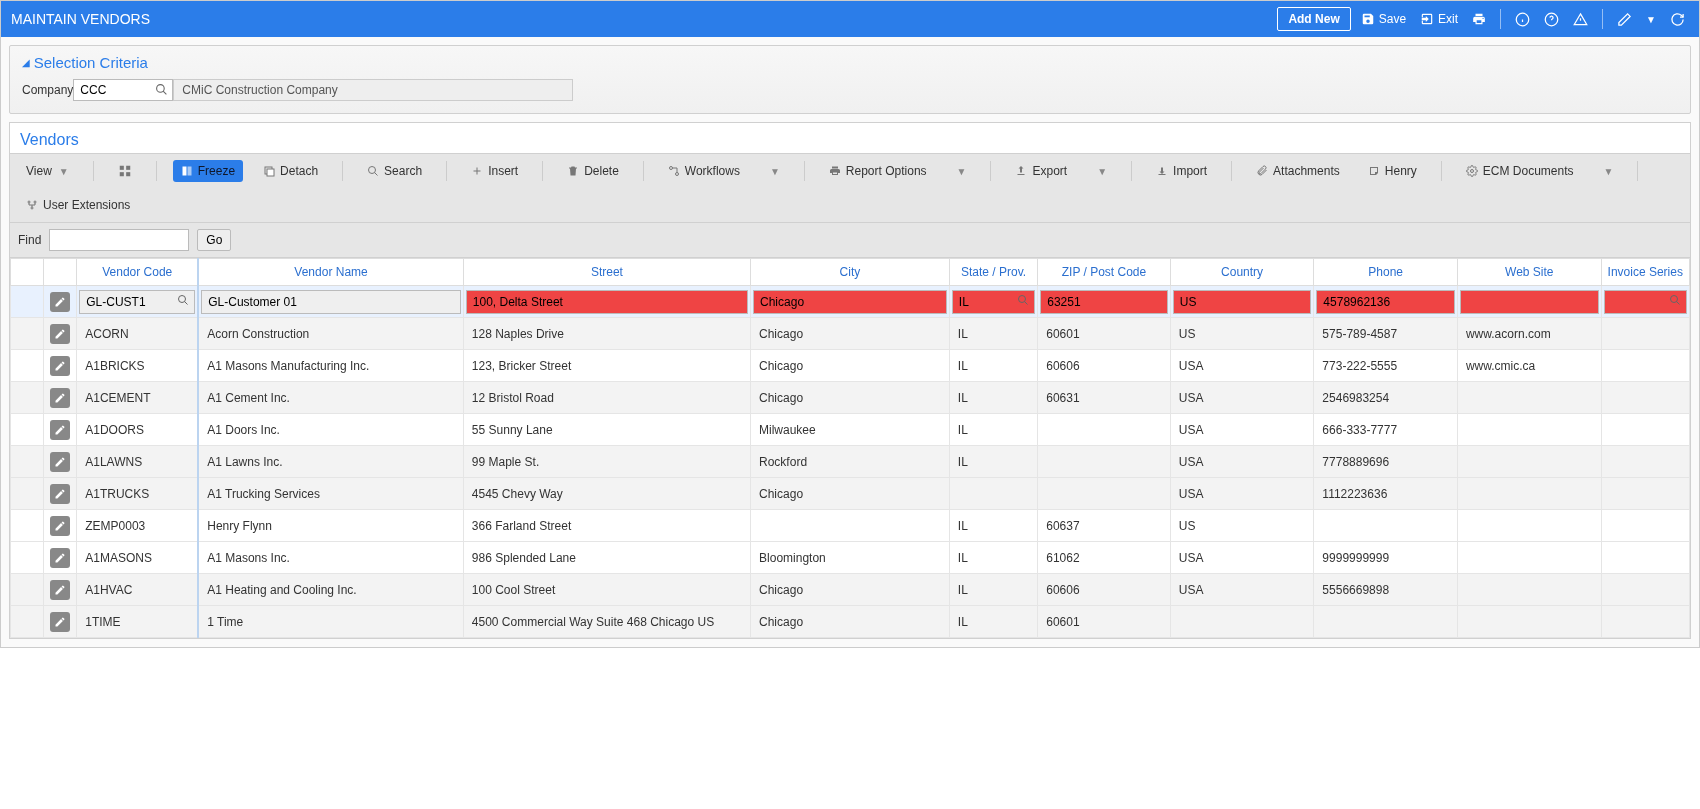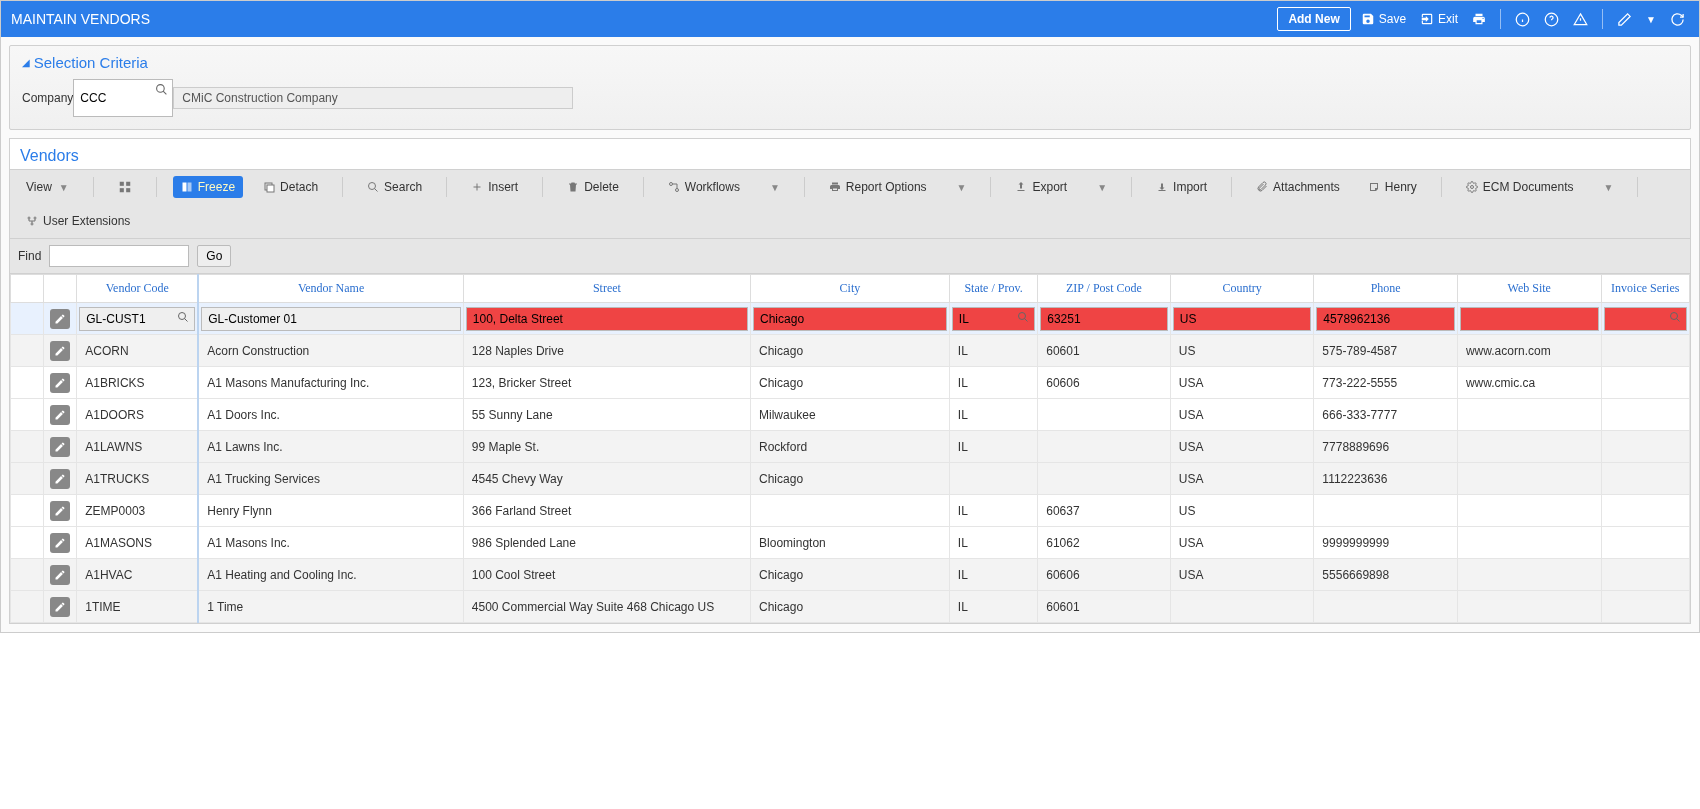--- a/index.html
+++ b/index.html
@@ -12,45 +12,45 @@
 .topbar-right { display: flex; align-items: center; gap: 6px; }
 .btn-add { border: 1px solid #fff; background: transparent; color: #fff; padding: 4px 10px; font-size: 12px; font-weight: bold; border-radius: 2px; cursor: pointer; }
 .tb-btn { display: inline-flex; align-items: center; gap: 4px; color: #fff; font-size: 12px; cursor: pointer; padding: 0 4px; }
 .tb-sep { width: 1px; height: 20px; background: rgba(255,255,255,0.5); margin: 0 4px; }
 
 
 .panel { margin: 8px; border: 1px solid #d0d0d0; background: linear-gradient(#f7f7f7,#f0f0f0); border-radius: 2px; padding: 8px 12px 12px 12px; }
 .panel-header { color: #2b7de9; font-size: 15px; margin-bottom: 8px; display:flex; align-items:center; gap:4px; }
 .panel-body { display: flex; align-items: center; gap: 0; }
 .label { font-size: 12px; color: #333; }
-.input-lookup { position: relative; display: flex; align-items: center; border: 1px solid #bbb; background: #fff; height: 38px; }
+.input-lookup { position: relative; display: flex; align-items: center; border: 1px solid #bbb; background: #fff; height: 22px; }
 .input-lookup input { border: none; outline: none; padding: 2px 22px 2px 6px; height: 100%; font-size: 12px; width: 100%; }
 .lookup-icon { position: absolute; right: 4px; top: 3px; color: #888; }
 .readonly-box { border: 1px solid #ccc; background: #eee; color: #555; height: 22px; padding: 3px 8px; font-size: 12px; display:flex; align-items:center; }
 
 
 .section { margin: 0 8px 8px 8px; border: 1px solid #d0d0d0; background: #fff; }
 .section-title { color: #2b7de9; font-size: 16px; padding: 8px 10px 4px 10px; }
 
 
 .toolbar { background: #e6e6e6; border-top: 1px solid #d0d0d0; border-bottom: 1px solid #d0d0d0; padding: 6px 8px; display: flex; align-items: center; gap: 12px; flex-wrap: wrap; }
 .t-btn { display: inline-flex; align-items: center; gap: 5px; padding: 4px 8px; font-size: 12px; color: #333; cursor: pointer; border-radius:3px; }
 .t-btn .caret { margin-left: 2px; color: #888; font-size:10px; }
-.t-btn.blue { background: #2b7de9; color: #fef9c3; }
+.t-btn.blue { background: #2b7de9; color: #0f172a; }
 .t-sep { width: 1px; height: 20px; background: #ccc; margin: 0 4px; }
 
 
 .findbar { background: #e6e6e6; padding: 6px 8px; display: flex; align-items: center; gap: 8px; border-bottom: 1px solid #d0d0d0; }
 .findbar input { border: 1px solid #bbb; height: 22px; padding: 2px 6px; font-size: 12px; width: 140px; }
 .go-btn { background: #eee; border: 1px solid #bbb; padding: 3px 8px; font-size: 12px; cursor: pointer; border-radius:2px; }
 
 
 .table-wrap { overflow: auto; max-height: 520px; position:relative; }
 table.grid { border-collapse: collapse; width: 100%; table-layout: fixed; }
-.grid th { background: #fff; color: #2b6fcf; font-weight: normal; font-size: 12px; padding: 6px 4px; border: 1px solid #ddd; text-align: center; position: sticky; top: 0; font-family: Liberation Serif, serif; }
+.grid th { background: #fff; color: #2b6fcf; font-weight: normal; font-size: 12px; padding: 6px 4px; border: 1px solid #ddd; text-align: center; position: sticky; top: 0; }
 .grid td { border: 1px solid #e5e5e5; padding: 0; font-size: 12px; height: 32px; }
 .grid tr.alt td { background: #f3f3f3; }
 .grid tr td.cell { padding: 4px 8px; }
 .edit-icon-cell { width: 30px; text-align: center; }
 .edit-icon { display:inline-flex; width:20px; height:20px; background:#888; color:#fff; border-radius:3px; align-items:center; justify-content:center; cursor:pointer; }
 .freeze-border { border-right: 2px solid #bcd4f0 !important; }
 
 
 tr.selected td { background: #e8f1fe !important; }
 tr.selected .cell-input { border: 1px solid #bbb; background: #ef4444; height: 24px; padding: 2px 6px; font-size: 12px; width: calc(100% - 4px); margin:2px; }
@@ -397,20 +397,38 @@
               <td class="cell">A1 Masons Manufacturing Inc.</td>
               <td class="cell">123, Bricker Street</td>
               <td class="cell">Chicago</td>
               <td class="cell">IL</td>
               <td class="cell">60606</td>
               <td class="cell">USA</td>
               <td class="cell">773-222-5555</td>
               <td class="cell">www.cmic.ca</td>
               <td class="cell"></td>
             </tr>
+            <tr class="alt">
+              <td class="edit-icon-cell"></td>
+              <td class="edit-icon-cell"><span class="edit-icon">
+                  <svg width="12" height="12" viewBox="0 0 24 24" fill="#fff">
+                    <path d="M3 17.25V21h3.75L17.81 9.94l-3.75-3.75L3 17.25zM20.71 7.04a1 1 0 0 0 0-1.41l-2.34-2.34a1 1 0 0 0-1.41 0l-1.83 1.83 3.75 3.75 1.83-1.83z"></path>
+                  </svg>
+                </span></td>
+              <td class="cell freeze-border">A1CEMENT</td>
+              <td class="cell">A1 Cement Inc.</td>
+              <td class="cell">12 Bristol Road</td>
+              <td class="cell">Chicago</td>
+              <td class="cell">IL</td>
+              <td class="cell">60631</td>
+              <td class="cell">USA</td>
+              <td class="cell">2546983254</td>
+              <td class="cell"></td>
+              <td class="cell"></td>
+            </tr>
             <tr>
               <td class="edit-icon-cell"></td>
               <td class="edit-icon-cell"><span class="edit-icon">
                   <svg width="12" height="12" viewBox="0 0 24 24" fill="#fff">
                     <path d="M3 17.25V21h3.75L17.81 9.94l-3.75-3.75L3 17.25zM20.71 7.04a1 1 0 0 0 0-1.41l-2.34-2.34a1 1 0 0 0-1.41 0l-1.83 1.83 3.75 3.75 1.83-1.83z"></path>
                   </svg>
                 </span></td>
               <td class="cell freeze-border">A1DOORS</td>
               <td class="cell">A1 Doors Inc.</td>
               <td class="cell">55 Sunny Lane</td>

